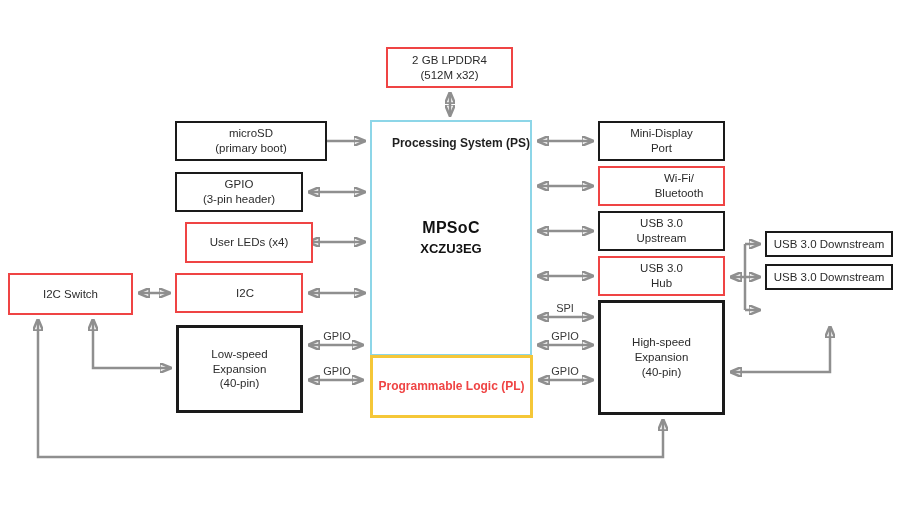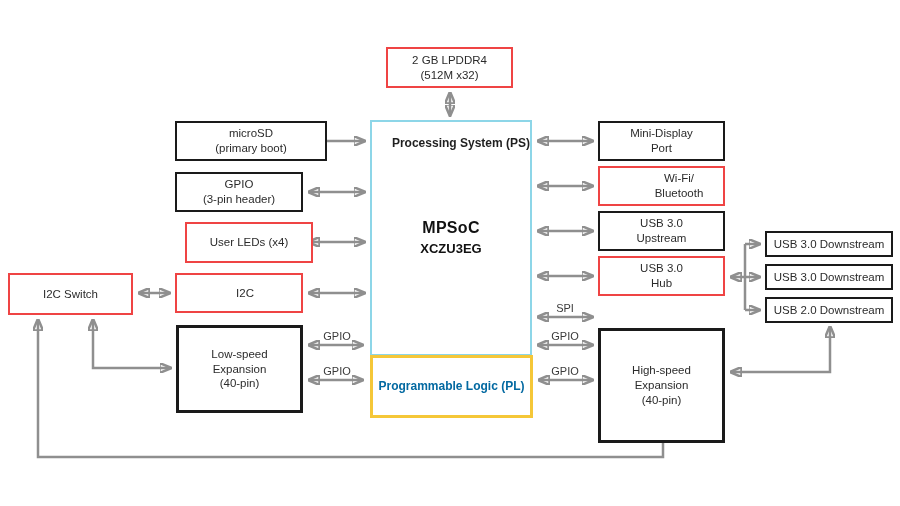--- a/index.html
+++ b/index.html
@@ -15,21 +15,21 @@
   .bl{display:block;}
   .b-black{border:2px solid #1a1a1a;}
   .b-black-thick{border:3px solid #1a1a1a;}
   .b-green{border:2px solid #ef4444;}
   .b-cyan{border:2px solid #8dd6e8;}
   .b-yellow{border:3px solid #f5c738;}
   .ps-label{position:absolute;top:14px;left:0;right:0;text-align:right;
     font-weight:bold;font-size:12px;color:#1f1f1f;}
   .chip-name{font-weight:bold;font-size:16px;letter-spacing:.3px;color:#111;}
   .chip-part{font-weight:bold;font-size:13px;margin-top:3px;color:#111;}
-  .pl-label{font-weight:bold;font-size:12px;color:#0369a1;}
+  .pl-label{font-weight:bold;font-size:12px;color:#ef4444;}
   .bus-label{
     position:absolute;width:46px;text-align:center;font-size:11px;color:#3a3a3a;
   }
   svg#wires{position:absolute;left:0;top:0;}
   svg#wires path{stroke:#8f8f8f;stroke-width:2.5;fill:none;}
 </style>
 </head>
 <body>
 
 <div id="stage">
@@ -120,37 +120,34 @@
   <div class="box b-black" style="left:598px;top:211px;width:127px;height:40px;">
     <span class="bl">USB 3.0</span>
     <span class="bl">Upstream</span>
   </div>
 
   <div class="box b-green" style="left:598px;top:256px;width:127px;height:40px;">
     <span class="bl">USB 3.0</span>
     <span class="bl">Hub</span>
   </div>
 
-  <div class="box b-black-thick" style="left:598px;top:300px;width:127px;height:115px;margin-top:28px;">
+  <div class="box b-black-thick" style="left:598px;top:300px;width:127px;height:115px;">
     <span class="bl">High-speed</span>
     <span class="bl">Expansion</span>
     <span class="bl">(40-pin)</span>
   </div>
 
   <div class="box b-black" style="left:765px;top:231px;width:128px;height:26px;">
     <span class="bl">USB 3.0 Downstream</span>
   </div>
 
   <div class="box b-black" style="left:765px;top:264px;width:128px;height:26px;">
     <span class="bl">USB 3.0 Downstream</span>
   </div>
 
-  <div class="box b-black" style="left:765px;top:297px;width:128px;height:26px;">
-    <span class="bl">USB 2.0 Downstream</span>
-  </div>
 
   <div class="bus-label" style="left:314px;top:330px;">GPIO</div>
   <div class="bus-label" style="left:314px;top:365px;">GPIO</div>
   <div class="bus-label" style="left:542px;top:302px;">SPI</div>
   <div class="bus-label" style="left:542px;top:330px;">GPIO</div>
   <div class="bus-label" style="left:542px;top:365px;">GPIO</div>
 
 </div>
 
 </body></html>

